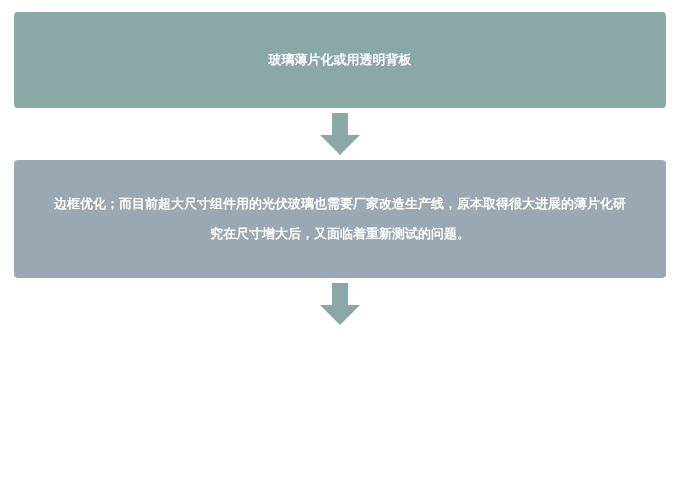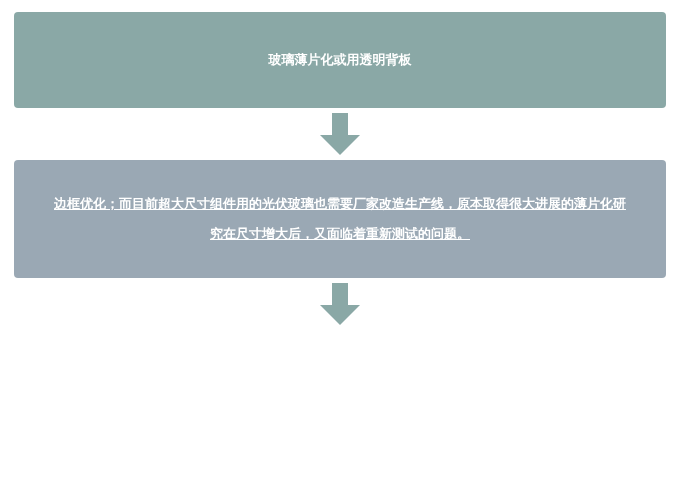--- a/index.html
+++ b/index.html
@@ -37,21 +37,20 @@
     line-height: 30px;
     padding: 10px 34px;
   }
   .box-1 {
     background: #8aa8a6;
     height: 96px;
   }
   .box-2 {
     background: #9aa8b4;
     height: 118px;
-    text-decoration: underline;
   }
   .box-3 {
     background: #9896ae;
     height: 98px;
   }
   .arrow-wrap {
     height: 52px;
     display: flex;
     align-items: center;
     justify-content: center;

